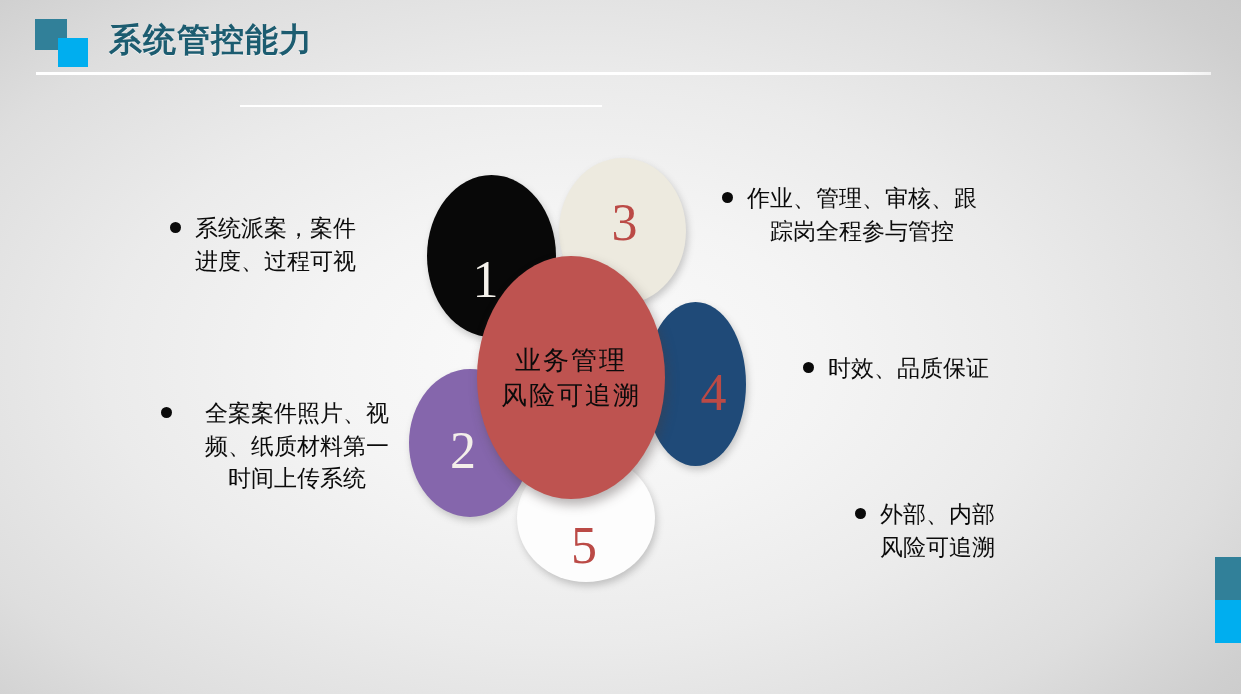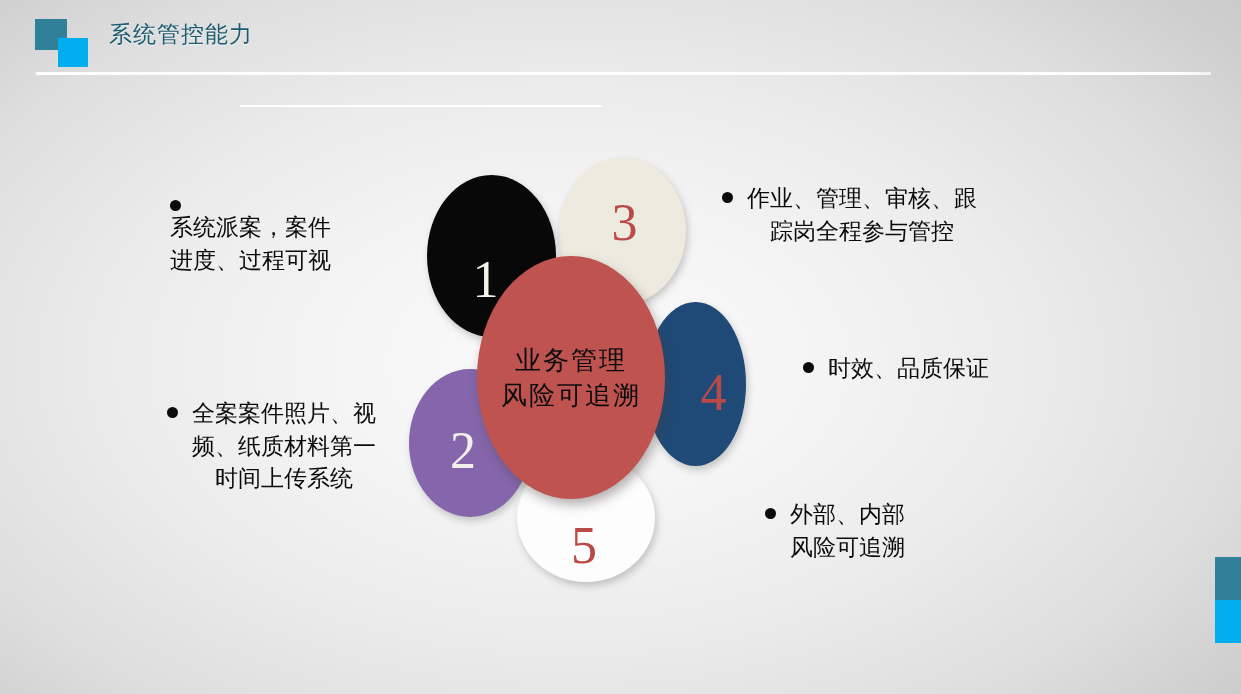--- a/index.html
+++ b/index.html
@@ -42,22 +42,22 @@
     left: 58px;
     top: 38px;
     width: 30px;
     height: 29px;
     background: #00AEEF;
   }
   .slide-title {
     position: absolute;
     left: 109px;
     top: 23px;
-    font-size: 23px;
-    font-weight: normal;
+    font-size: 33px;
+    font-weight: bold;
     color: #1C5C70;
     letter-spacing: 1px;
     line-height: 1;
     white-space: nowrap;
     text-shadow: 0 1px 0 rgba(255,255,255,.55);
   }
   .rule-long {
     position: absolute;
     left: 36px;
     top: 72px;
@@ -171,33 +171,33 @@
     margin-top: 10px;
     margin-right: 14px;
   }
   .callout-text {
     font-family: "Liberation Sans", sans-serif;
     font-size: 23px;
     color: #0B0B0B;
     line-height: 1.42;
     white-space: pre-line;
   }
-  .c-left-1 { left: 170px; top: 190px; width: 252px; flex-direction: column; }
+  .c-left-1 { left: 170px; top: 212px; width: 252px; }
   .c-left-1 .callout-text { text-align: center; }
 
-  .c-left-2 { left: 167px; top: 397px; width: 268px; }
+  .c-left-2 { left: 161px; top: 397px; width: 268px; gap: 19px; }
   .c-left-2 .callout-text { text-align: center; }
 
   .c-right-1 { left: 722px; top: 182px; width: 320px; }
   .c-right-1 .callout-text { text-align: center; }
 
   .c-right-2 { left: 803px; top: 352px; width: 240px; }
   .c-right-2 .callout-text { text-align: center; }
 
-  .c-right-3 { left: 765px; top: 498px; width: 230px; }
+  .c-right-3 { left: 765px; top: 498px; width: 230px; justify-content: flex-end; }
   .c-right-3 .callout-text { text-align: center; }
 
   
   .corner {
     position: absolute;
     left: 1215px;
     width: 26px;
   }
   .corner-dark { top: 557px; height: 43px; background: #318099; }
   .corner-bright { top: 600px; height: 43px; background: #00AEEF; }

